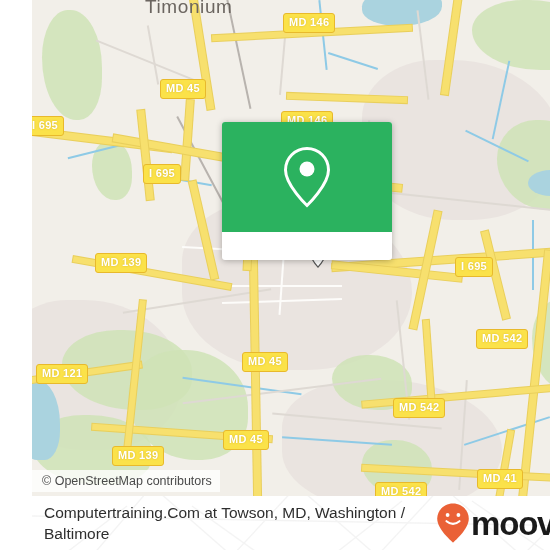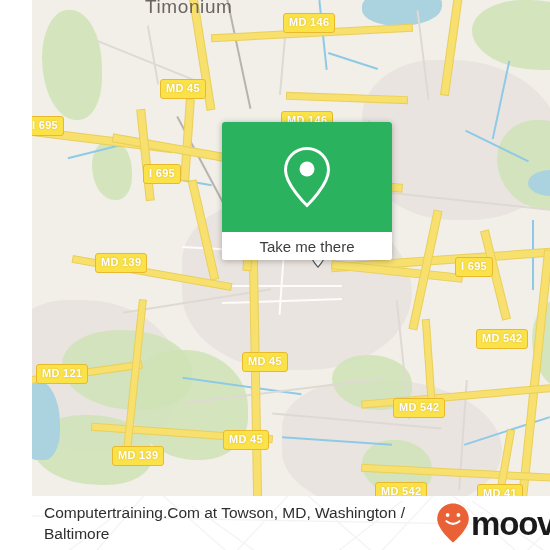--- a/index.html
+++ b/index.html
@@ -208,39 +208,39 @@
     <div class="shield" style="left:-6px;  top:116px;">I 695</div>
     <div class="shield" style="left:111px; top:164px;">I 695</div>
     <div class="shield" style="left:63px;  top:253px;">MD 139</div>
     <div class="shield" style="left:423px; top:257px;">I 695</div>
     <div class="shield" style="left:444px; top:329px;">MD 542</div>
     <div class="shield" style="left:210px; top:352px;">MD 45</div>
     <div class="shield" style="left:4px;   top:364px;">MD 121</div>
     <div class="shield" style="left:361px; top:398px;">MD 542</div>
     <div class="shield" style="left:80px;  top:446px;">MD 139</div>
     <div class="shield" style="left:191px; top:430px;">MD 45</div>
-    <div class="shield" style="left:445px; top:484px;">MD 41</div>
+    <div class="shield" style="left:445px; top:469px;">MD 41</div>
     <div class="shield" style="left:343px; top:482px;">MD 542</div>
 
     <svg id="map-pin" viewBox="0 0 16 22">
       <path d="M8 0.8 C3.9 0.8 0.8 3.9 0.8 7.8 C0.8 13 8 21.2 8 21.2 C8 21.2 15.2 13 15.2 7.8 C15.2 3.9 12.1 0.8 8 0.8 Z" fill="#ffffff" stroke="#555" stroke-width="1.2"></path>
       <circle cx="8" cy="7.8" r="2.6" fill="#555"></circle>
     </svg>
   </div>
 
   <div id="info-card">
     <div id="card-photo">
       <svg width="48" height="62" viewBox="0 0 48 62">
         <path d="M24 2.5 C12.1 2.5 2.5 12.1 2.5 24 C2.5 39 24 59.5 24 59.5 C24 59.5 45.5 39 45.5 24 C45.5 12.1 35.9 2.5 24 2.5 Z" fill="none" stroke="#ffffff" stroke-width="3"></path>
         <circle cx="24" cy="23" r="7.5" fill="#ffffff"></circle>
       </svg>
     </div>
-    <div id="card-cta">Take me there</div>
   </div>
 
+  <div id="attribution">© OpenStreetMap contributors</div>
 
   <div id="footer">
     <svg id="footer-watermark" viewBox="0 0 550 54" preserveAspectRatio="none">
       <g stroke="#e9e9e9" stroke-width="1.4" fill="none">
         <path d="M60 60 L120 -10"></path>
           <path d="M120 -10 L200 60"></path>
         <path d="M200 60 L265 -10"></path>
           <path d="M265 -10 L345 60"></path>
         <path d="M345 60 L410 -10"></path>
           <path d="M410 -10 L490 60"></path>

